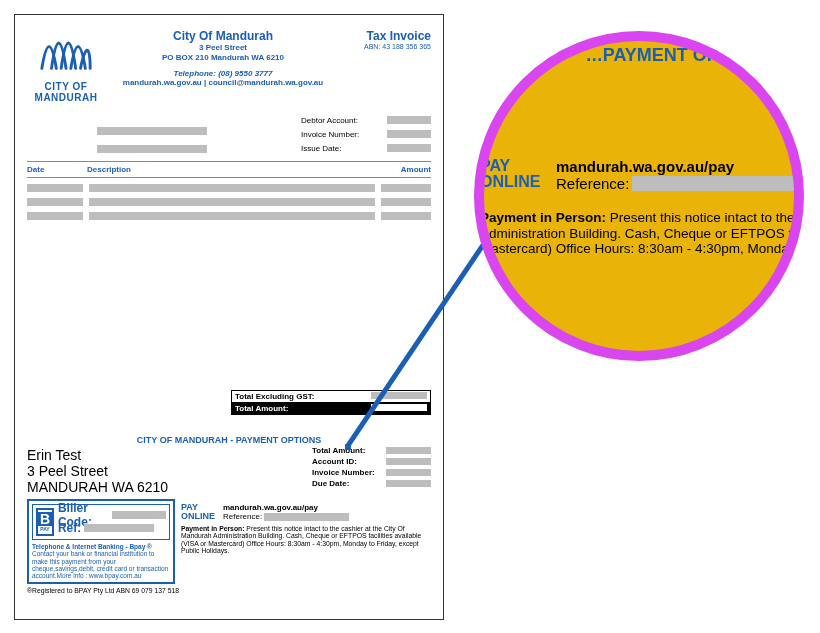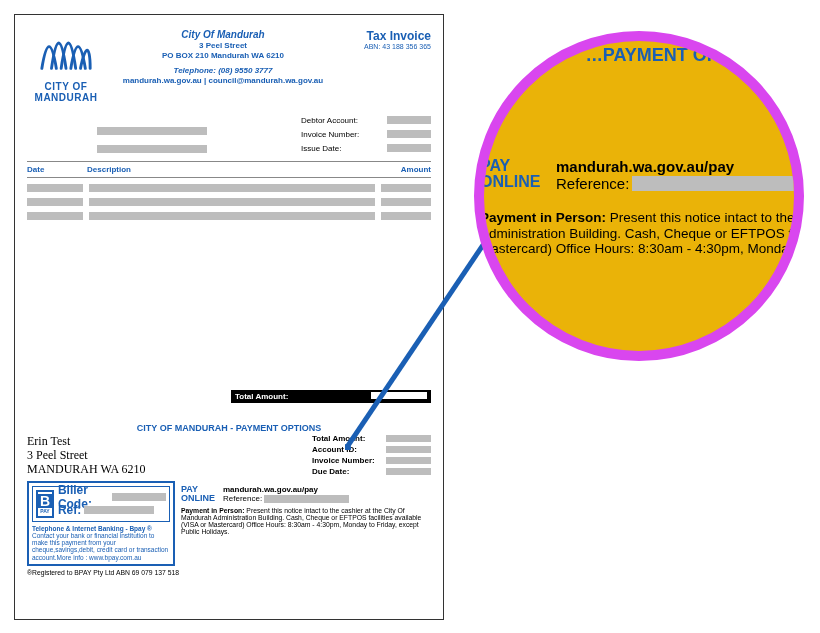--- a/index.html
+++ b/index.html
@@ -3,21 +3,21 @@
 <meta charset="utf-8">
 <style>
   * { box-sizing: border-box; margin: 0; padding: 0; }
   body { font-family: Arial, Helvetica, sans-serif; background: #fff; width: 820px; height: 633px; position: relative; overflow: hidden; }
   .page { position: absolute; left: 14px; top: 14px; width: 430px; height: 606px; border: 1px solid #333; padding: 14px 12px 6px 12px; background: #fff; }
   .header { display: flex; align-items: flex-start; gap: 10px; }
   .logo { width: 78px; text-align: center; }
   .logo svg { width: 58px; height: 44px; }
   .logo-text { color: #1a5fb4; font-weight: bold; font-size: 10px; line-height: 1.1; margin-top: 4px; letter-spacing: 0.5px;}
   .org { flex: 1; text-align: center; color: #1a5fb4; font-size: 8px; line-height: 1.2; }
-  .org .name { font-weight: bold; font-size: 10px; font-style: italic; }
+  .org .name { font-weight: bold; font-size: 12px; }
   .tax { text-align: right; width: 90px; color: #1a5fb4; font-size: 7px; }
   .tax .ti { font-weight: bold; font-size: 12px; }
   .meta { margin-top: 10px; }
   .meta .row { display: flex; justify-content: flex-end; align-items: center; height: 14px; font-size: 8px; gap:6px;}
   .meta .lbl { width: 80px; text-align:left; }
   .redact { background: #bdbdbd; height: 8px; display: inline-block; }
   .meta .val { width: 44px; }
   .table-hdr { display: flex; border-top: 1px solid #888; border-bottom: 1px solid #888; color: #1a5fb4; font-size: 8px; font-weight: bold; padding: 3px 0; margin-top:6px;}
   .table-hdr .c1 { width: 60px; }
   .table-hdr .c2 { flex: 1; }
@@ -26,21 +26,21 @@
   .trow .r1 { width: 56px; height: 8px; background:#bdbdbd; }
   .trow .r2 { flex: 1; height: 8px; background:#bdbdbd; }
   .trow .r3 { width: 50px; height: 8px; background:#bdbdbd; }
   .totals-box { width: 200px; margin-left: auto; border: 1px solid #000; font-size: 8px; margin-top:170px;}
   .totals-box .line { display:flex; justify-content:space-between; padding:1px 3px; border-bottom:1px solid #000;}
   .totals-box .line:last-child { border-bottom:none;}
   .totals-box .line .v { width:56px; height:7px; background:#bdbdbd;}
   .totals-box .total { background:#000; color:#fff; font-weight:bold;}
   .totals-box .total .v { background:#fff;}
   .pay-title { text-align:center; color:#1a5fb4; font-weight:bold; font-size:9px; margin-top:20px;}
-  .addr-block { font-size:12px; margin-top:2px; line-height:1.15;font-family:Liberation Serif, serif;}
+  .addr-block { font-size:14px; margin-top:2px; line-height:1.15;}
   .lower { display:flex; gap:6px; margin-top:4px;}
   .bpay { width:148px; border:2px solid #1a5fb4; padding:3px; font-size:6.5px; color:#1a5fb4;}
   .bpay-top { display:flex; gap:4px; border:1px solid #1a5fb4; padding:3px;}
   .bpay-logo { width:22px; height:28px; border:2px solid #1a5fb4; display:flex; flex-direction:column; align-items:center; justify-content:center; font-size:5px; color:#1a5fb4; font-weight:bold;}
   .bpay-logo .big { font-size:14px; background:#1a5fb4; color:#fff; width:100%; text-align:center; line-height:14px;}
   .bpay-codes .row2 { display:flex; align-items:center; gap:3px; height:13px; font-size:12px; font-weight:bold;}
   .bpay-codes .row2 .v { width:70px; height:8px; background:#bdbdbd;}
   .bpay-foot { margin-top:3px; line-height:1.1;}
   .payright { flex:1; font-size:7.5px;}
   .payright .meta2 .row { display:flex; justify-content:flex-end; align-items:center; height:11px; gap:4px; font-weight:bold;}
@@ -134,20 +134,24 @@
         <div class="r3"></div>
       </div>
     <div class="trow">
         <div class="r1"></div>
         <div class="r2"></div>
         <div class="r3"></div>
       </div>
   </div>
 
   <div class="totals-box">
+    <div class="line">
+        <span style="font-weight:bold;">Total Excluding GST:</span>
+        <span class="v"></span>
+      </div>
     <div class="line total">
         <span>Total Amount:</span>
         <span class="v"></span>
       </div>
   </div>
 
   <div class="pay-title">CITY OF MANDURAH - PAYMENT OPTIONS</div>
 
   <div style="display:flex; gap:8px;">
     <div class="addr-block" style="flex:1;">

